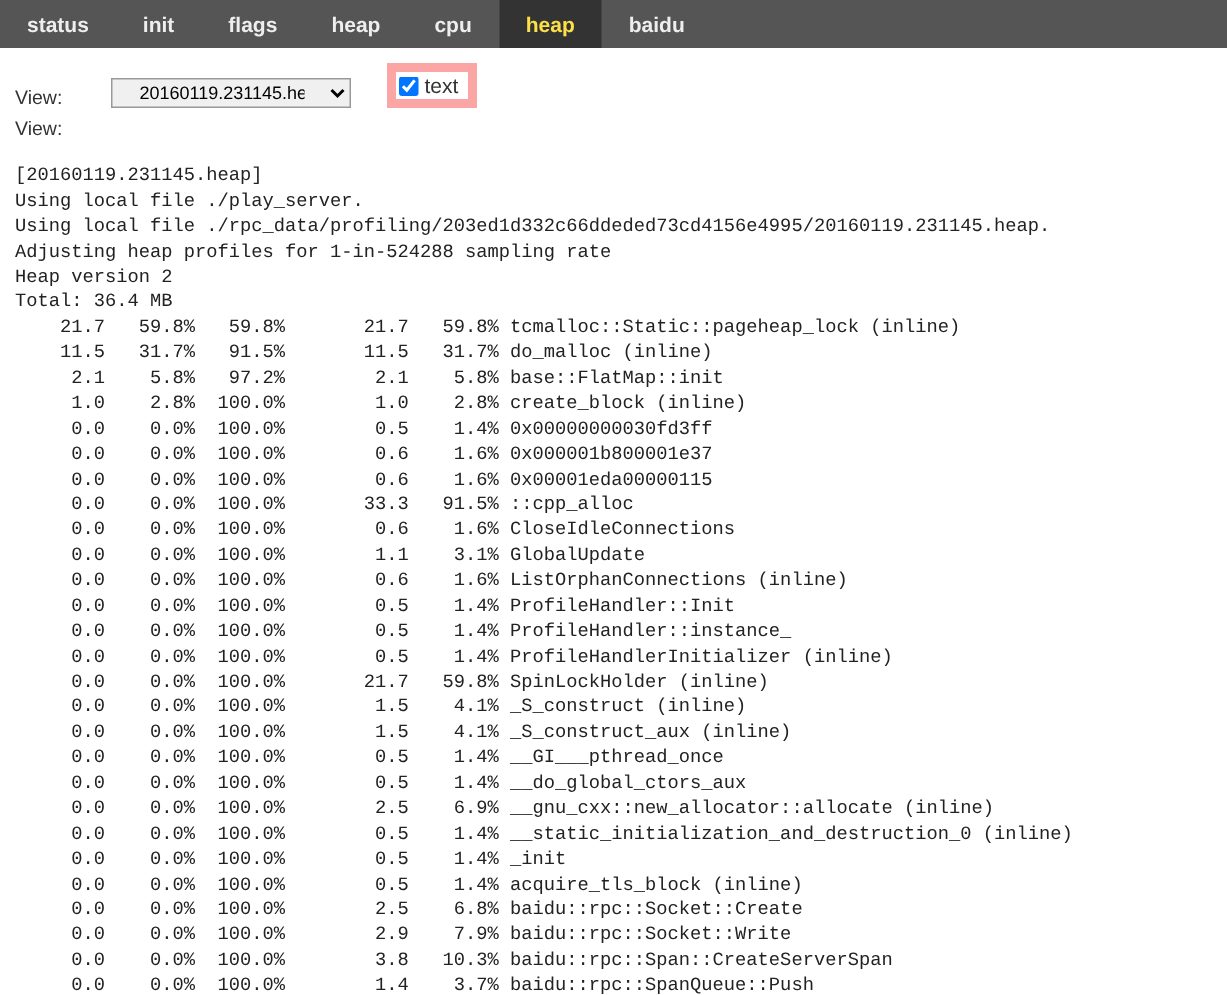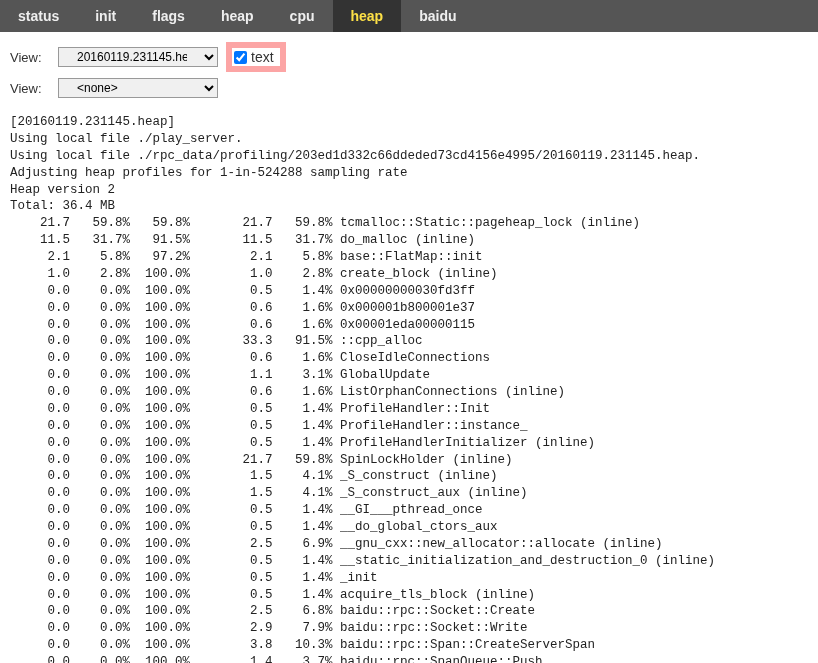--- a/index.html
+++ b/index.html
@@ -27,23 +27,23 @@
   }
   .tab.active {
     background: #333;
     color: #fde047;
   }
   .controls {
     padding: 10px 10px 4px 10px;
   }
   .control-row {
     display: flex;
-    align-items: center;
+    align-items: flex-end;
     margin-bottom: 6px;
-    gap: 8px;
+    gap: 24px;
   }
   .control-label {
     width: 40px;
     font-size: 13px;
   }
   select {
     font-size: 12px;
     height: 20px;
     border: 1px solid #999;
     background: #f0f0f0;
@@ -88,23 +88,20 @@
     <select class="view-select">
       <option>20160119.231145.heap</option>
     </select>
     <span class="text-checkbox-wrap">
       <input type="checkbox" id="textcb" checked="" style="">
       <label for="textcb">text</label>
     </span>
   </div>
   <div class="control-row">
     <span class="control-label">View:</span>
-    <select class="diff-select">
-      <option>&lt;none&gt;</option>
-    </select>
   </div>
 </div>
 
 <pre class="profile" id="profile-output">[20160119.231145.heap]
 Using local file ./play_server.
 Using local file ./rpc_data/profiling/203ed1d332c66ddeded73cd4156e4995/20160119.231145.heap.
 Adjusting heap profiles for 1-in-524288 sampling rate
 Heap version 2
 Total: 36.4 MB
     21.7   59.8%   59.8%       21.7   59.8% tcmalloc::Static::pageheap_lock (inline)

